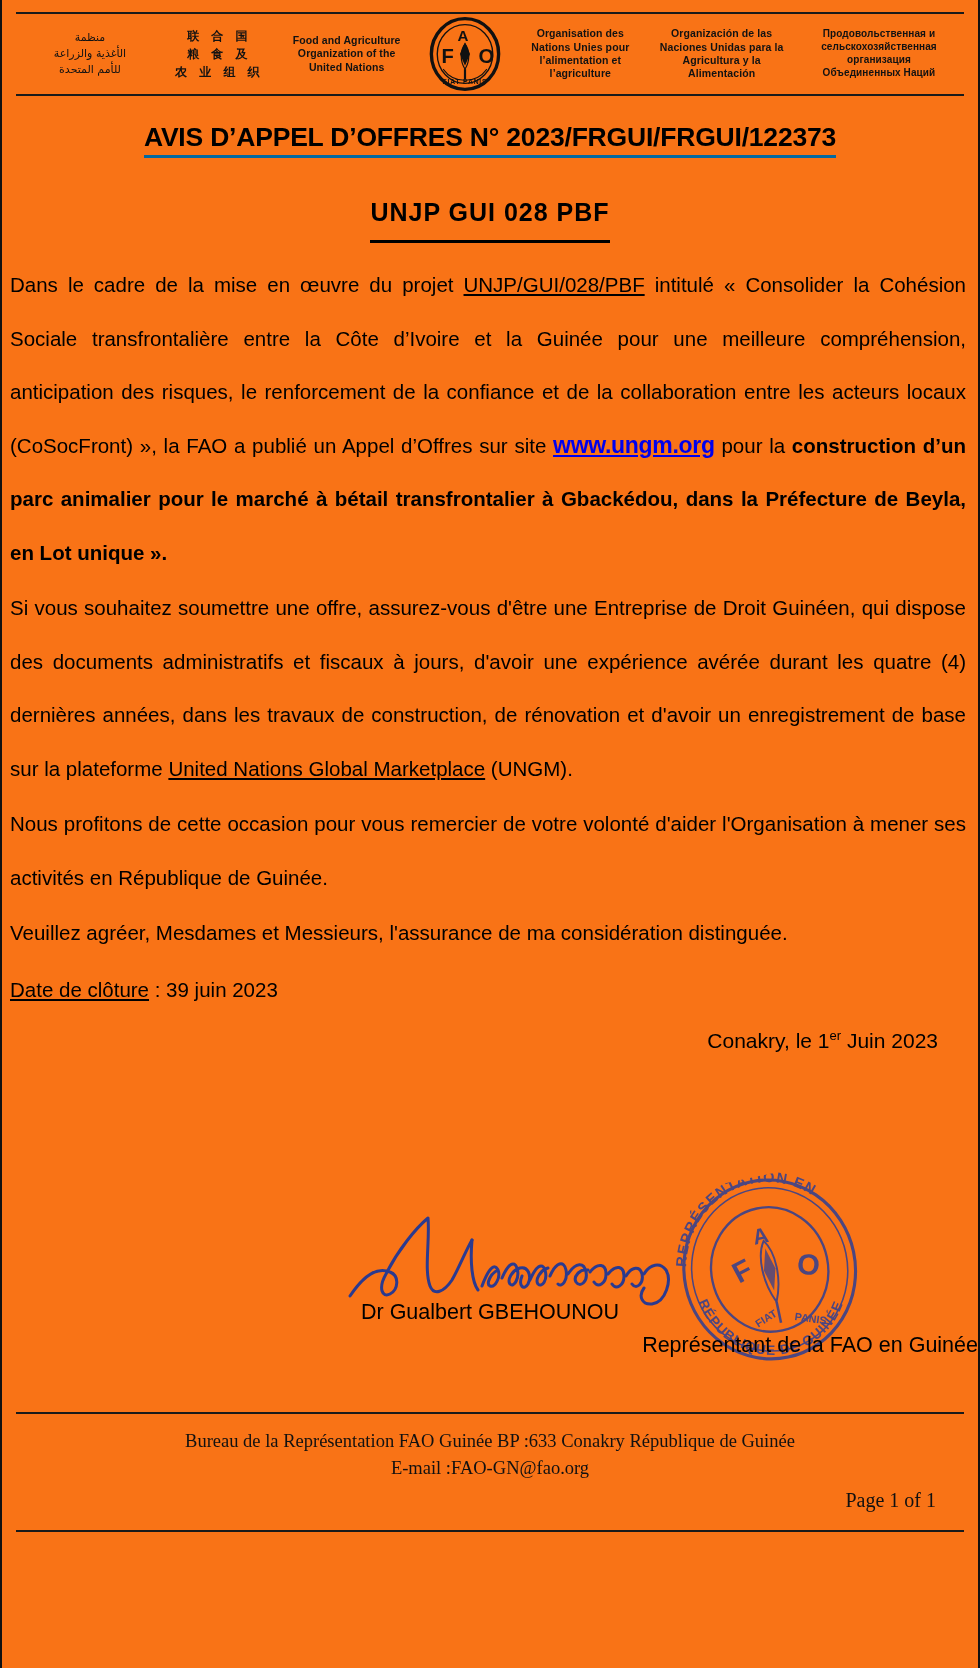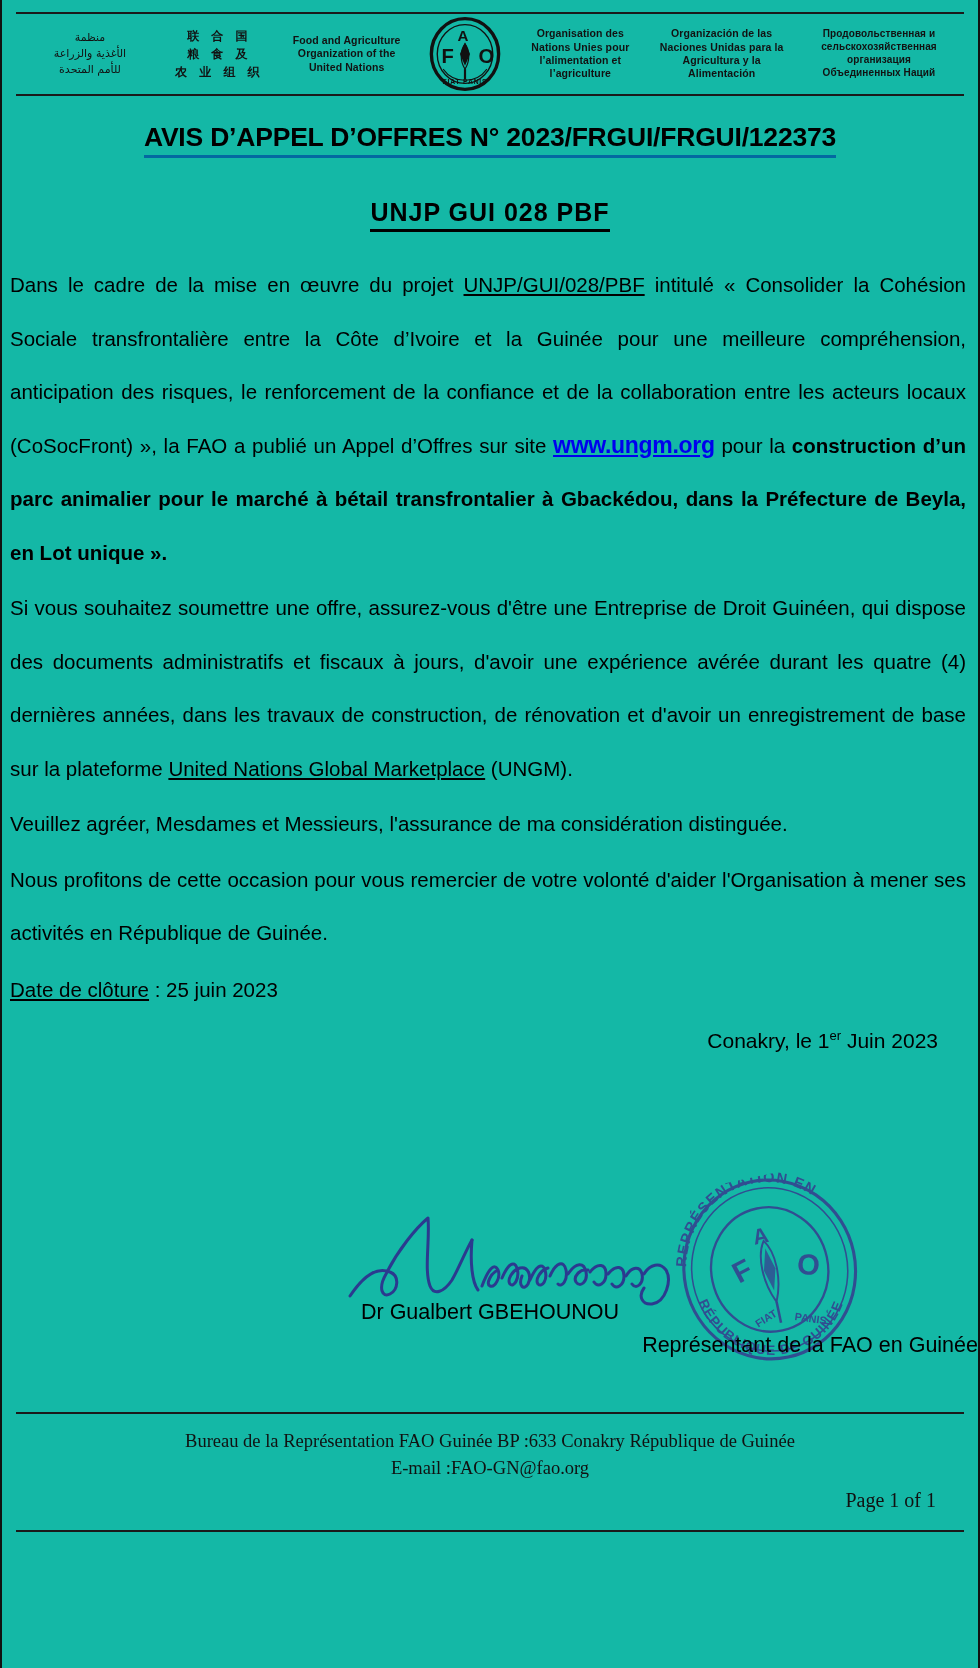--- a/index.html
+++ b/index.html
@@ -1,21 +1,21 @@
 <!DOCTYPE html>
 <html><head>
 <meta charset="utf-8">
 <style>
   html,body{margin:0;padding:0;background:#fff;}
   body{
     width:980px;height:1668px;position:relative;overflow:hidden;
     font-family:"Liberation Sans",sans-serif;color:#000;
   }
   .page{
-    position:absolute;inset:0;background:#14b8a6;
+    position:absolute;inset:0;background:#f97316;
     border-left:2px solid #111;border-right:2px solid #111;
   }
 
   
   .letterhead{
     position:absolute;left:14px;right:14px;top:12px;height:84px;
     border-top:2px solid #1a1a1a;border-bottom:2px solid #1a1a1a;
     display:flex;align-items:center;justify-content:space-between;
     padding:4px 10px;box-sizing:border-box;
   }
@@ -36,21 +36,21 @@
   
   .doc-title{
     position:absolute;left:0;right:0;top:122px;text-align:center;
     font-size:26.5px;font-weight:bold;letter-spacing:-.2px;
   }
   .doc-title span{border-bottom:3px solid #0369a1;padding-bottom:3px;}
   .doc-subtitle{
     position:absolute;left:0;right:0;top:198px;text-align:center;
     font-size:25px;font-weight:bold;letter-spacing:1px;
   }
-  .doc-subtitle span{border-bottom:3px solid #000;padding-bottom:3px;}
+  .doc-subtitle span{border-bottom:3px solid #000;padding-bottom:14px;}
 
   
   .body-wrap{position:absolute;left:8px;right:12px;top:258px;}
   p.para{
     margin:0 0 2px 0;font-size:20.5px;line-height:53.5px;
     text-align:justify;text-justify:inter-word;
   }
   p.para.last-left{text-align:left;}
   .b{font-weight:bold;}
   .u{text-decoration:underline;text-underline-offset:2px;}
@@ -161,25 +161,25 @@
   <div class="doc-subtitle">
     <span>UNJP  GUI  028  PBF</span>
   </div>
 
   <div class="body-wrap">
 
     <p class="para"><span>Dans le cadre de la mise en œuvre du projet </span><span class="bu">UNJP/GUI/028/PBF</span><span> intitulé « Consolider la Cohésion Sociale transfrontalière entre la Côte d’Ivoire et la Guinée pour une meilleure compréhension, anticipation des risques, le renforcement de la confiance et de la collaboration entre les acteurs locaux (CoSocFront) », la FAO a publié un Appel d’Offres sur site </span><a class="link" href="#">www.ungm.org</a><span> pour la </span><span class="b">construction d’un parc animalier pour le marché à bétail transfrontalier à Gbackédou, dans la Préfecture de Beyla, en Lot unique ».</span></p>
 
     <p class="para"><span>Si vous souhaitez soumettre une offre, assurez-vous d'être une Entreprise de Droit Guinéen, qui dispose des documents administratifs et fiscaux à jours, d'avoir une expérience avérée durant les quatre (4) dernières années, dans les travaux de construction, de rénovation et d'avoir un enregistrement de base sur la plateforme </span><span class="u">United Nations Global Marketplace</span><span> (UNGM).</span></p>
 
+    <p class="para">Nous profitons de cette occasion pour vous remercier de votre volonté d'aider l'Organisation à mener ses activités en République de Guinée.</p>
+
     <p class="para last-left">Veuillez agréer, Mesdames et Messieurs, l'assurance de ma considération distinguée.</p>
 
-    <p class="para">Nous profitons de cette occasion pour vous remercier de votre volonté d'aider l'Organisation à mener ses activités en République de Guinée.</p>
-
-    <div class="closing-date"><span class="u">Date de clôture</span><span> : 25 juin 2023</span></div>
+    <div class="closing-date"><span class="u">Date de clôture</span><span> : 39 juin 2023</span></div>
 
     <div class="place-date"><span>Conakry, le 1</span><sup>er</sup><span> Juin 2023</span></div>
   </div>
 
   <div class="sig-zone">
 
     <svg class="signature" viewBox="0 0 400 130">
       <g fill="none" stroke="#2b3a8f" stroke-width="3" stroke-linecap="round" stroke-linejoin="round">
         <path d="M18 96 C30 78 44 66 58 72 C68 76 66 90 58 94 C50 98 46 88 54 74 C66 50 84 28 96 18
                  C98 40 92 70 98 86 C102 96 112 92 120 80 C128 66 134 50 140 40"></path>

